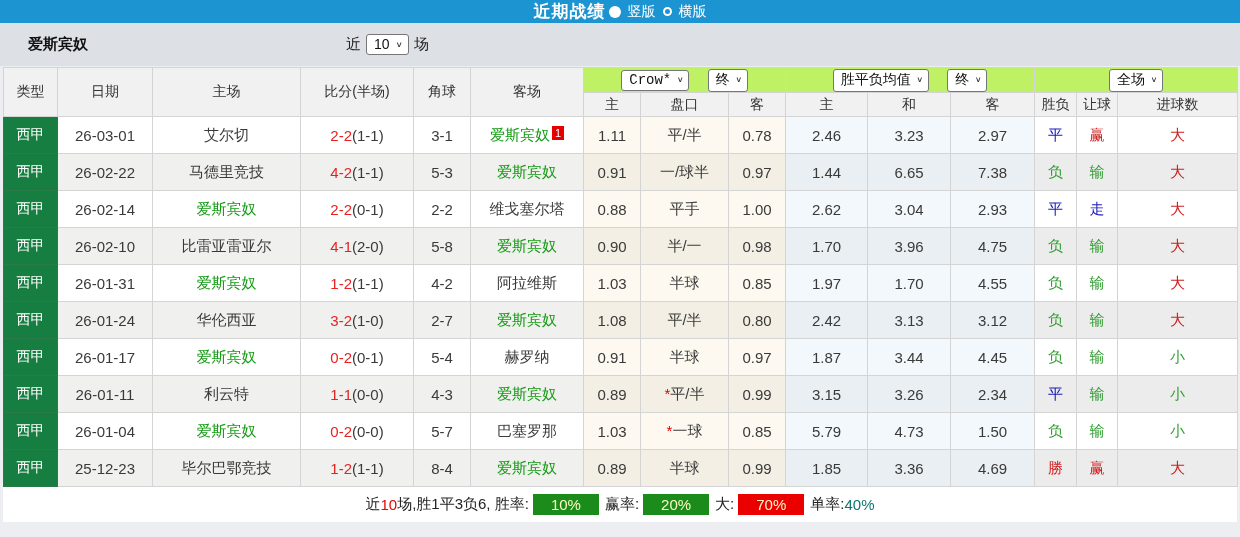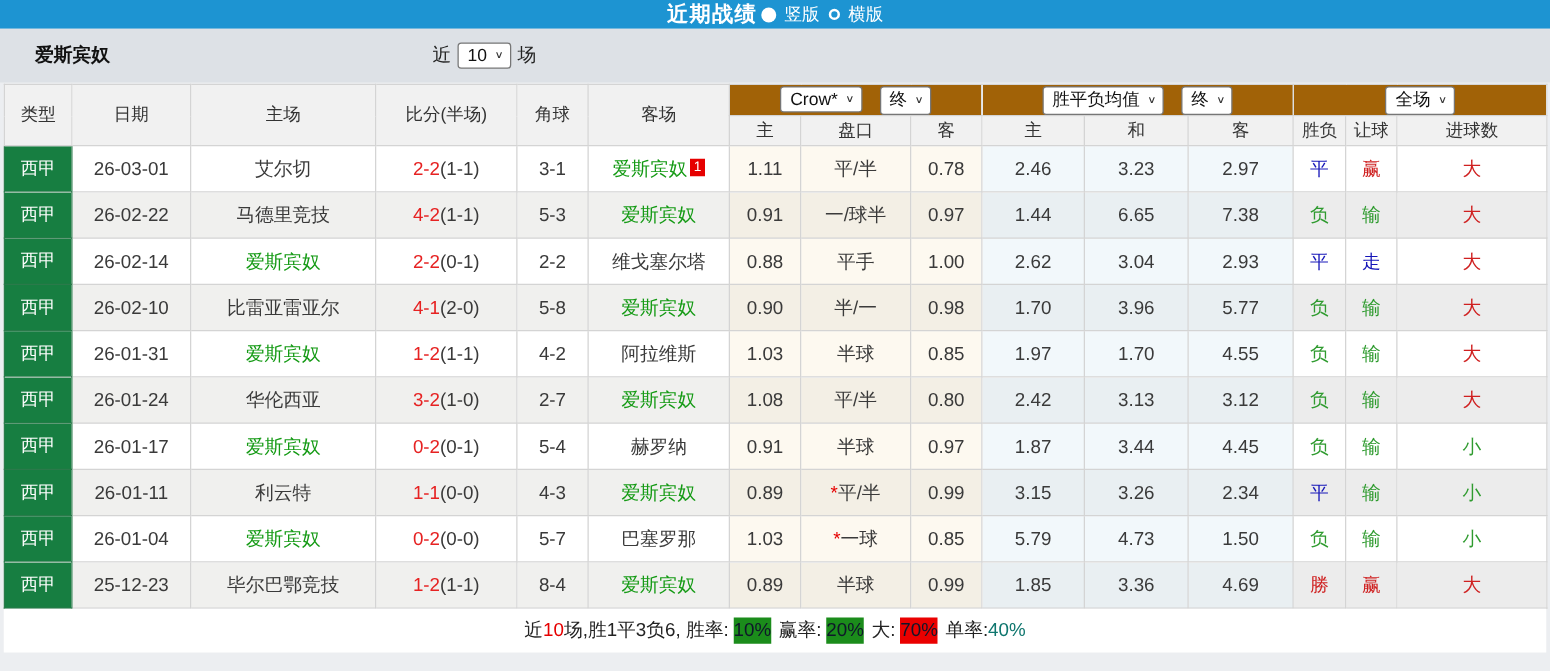--- a/index.html
+++ b/index.html
@@ -35,21 +35,21 @@
   .select-box .chev { font-size:10px; color:#333; transform:scaleY(0.8); }
   .cb { display:inline-flex; align-items:center; justify-content:center; margin-left:9px; margin-right:1px; }
   .cb.checked { width:16px; height:16px; background:#1a91e8; border-radius:3px; color:#fff; font-size:13px; }
   .cb.unchecked { width:15px; height:15px; background:#fff; border:1px solid #8a8a8a; border-radius:2px; }
   .cb-label { font-size:15px; }
   
   .table-wrap { padding:1px 3px 0 3px; }
   table { border-collapse:collapse; width:1234px; table-layout:fixed; background:#fff; }
   th, td { border:1px solid #d4d4d4; text-align:center; overflow:hidden; white-space:nowrap; }
   thead th { background:#f1f1f1; font-weight:normal; color:#333; font-size:14px; }
-  thead .th-top { height:25px; background:#a16207; }
+  thead .th-top { height:25px; background:#bef264;font-family:Liberation Mono, monospace; }
   thead .th-sub { height:24px; }
   tbody td { height:37px; font-size:15px; color:#3a3a3a; }
   td.col-type { background:#177e41; color:#fff; font-size:14px; border-color:#2a7a4a; }
   
   tr.even td.col-plain { background:#fff; }
   tr.odd  td.col-plain { background:#f0f0ee; }
   tr.even td.grp-odds { background:#fdf9f0; }
   tr.odd  td.grp-odds { background:#f3efe5; }
   tr.even td.grp-avg { background:#f2f8fb; }
   tr.odd  td.grp-avg { background:#e9eff2; }
@@ -65,21 +65,21 @@
   .num-badge {
     display:inline-block; background:#e60000; color:#fff; font-size:11px;
     line-height:14px; padding:0 3px; margin-left:2px; vertical-align:3px;
   }
   
   .footer {
     height:35px; background:#fff; display:flex; align-items:center; justify-content:center;
     font-size:15px; color:#222; margin:0 3px;
   }
   .footer .red-num { color:#e60000; }
-  .badge { color:#0f172a; padding:2px 0; margin:0 6px 0 4px; }
+  .badge { color:#fef9c3; padding:2px 18px; margin:0 6px 0 4px; }
   .badge-green { background:#1b8c1b; }
   .badge-red { background:#ea0000; }
   .blue-num { color:#0f766e; }
 </style>
 </head>
 <body>
 
 <div class="topbar">
   <span class="title">近期战绩</span>
   <span class="radio filled"></span>
@@ -223,21 +223,21 @@
           <td class="col-plain">26-02-10</td>
           <td class="col-plain"><span>比雷亚雷亚尔</span></td>
           <td class="col-plain"><span class="score-red">4-1</span><span class="half">(2-0)</span></td>
           <td class="col-plain">5-8</td>
           <td class="col-plain"><span class="t-green">爱斯宾奴</span></td>
           <td class="grp-odds">0.90</td>
           <td class="grp-odds"><span>半/一</span></td>
           <td class="grp-odds">0.98</td>
           <td class="grp-avg">1.70</td>
           <td class="grp-avg">3.96</td>
-          <td class="grp-avg">5.77</td>
+          <td class="grp-avg">4.75</td>
           <td class="grp-res c-g">负</td>
           <td class="grp-res c-g">输</td>
           <td class="grp-res c-r">大</td>
         </tr>
         <tr class="even">
           <td class="col-type">西甲</td>
           <td class="col-plain">26-01-31</td>
           <td class="col-plain"><span class="t-green">爱斯宾奴</span></td>
           <td class="col-plain"><span class="score-red">1-2</span><span class="half">(1-1)</span></td>
           <td class="col-plain">4-2</td>

